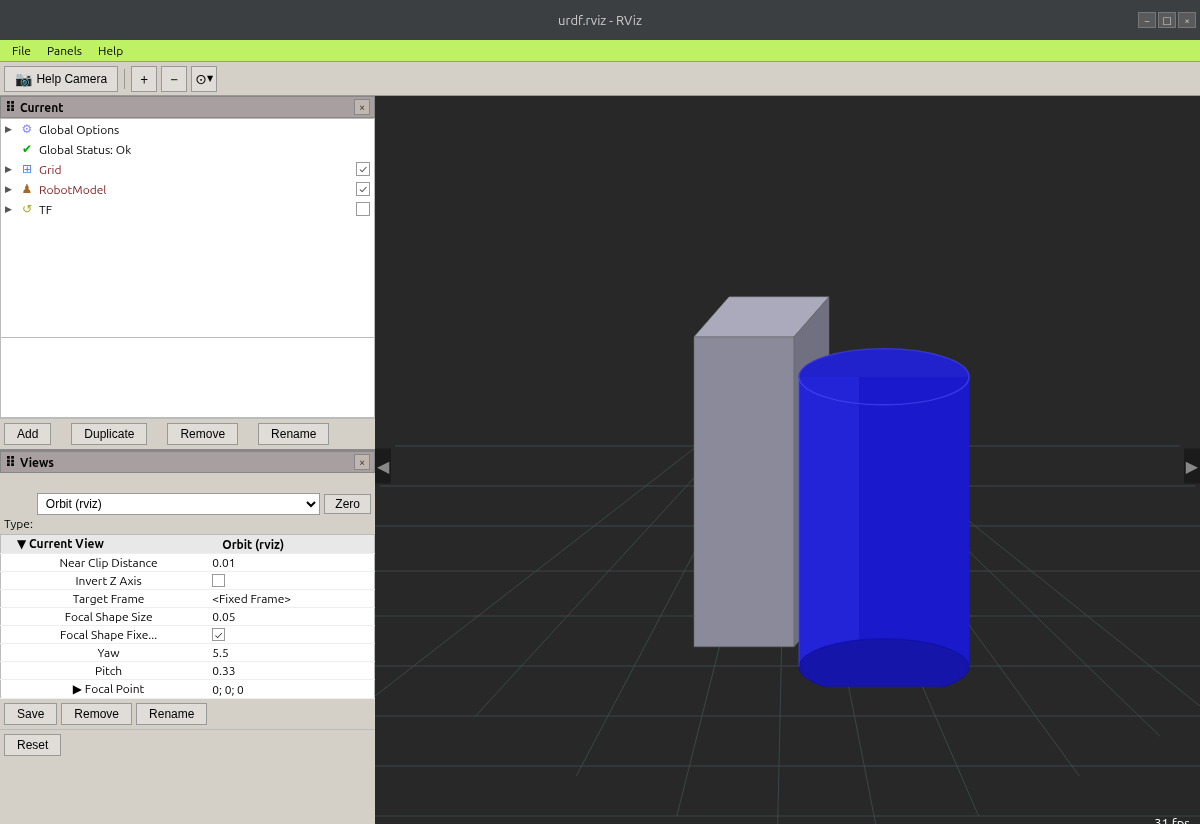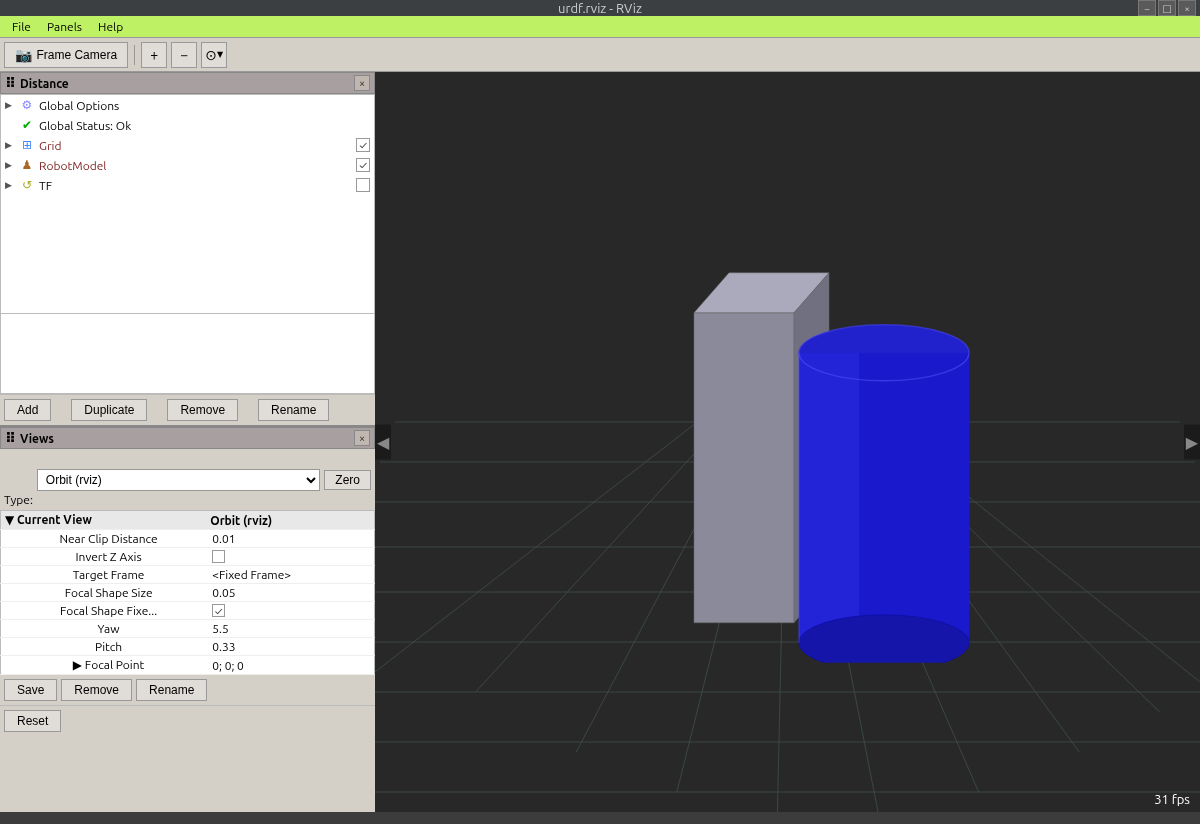--- a/index.html
+++ b/index.html
@@ -9,21 +9,21 @@
     .title-bar {
       background: #3c3f41;
       color: #ccc;
       text-align: center;
       padding: 4px 0;
       font-size: 13px;
       display: flex;
       align-items: center;
       justify-content: center;
       position: relative;
-      height: 16px;
+      height: 40px;
     }
     .title-bar-controls {
       position: absolute;
       right: 4px;
       top: 50%;
       transform: translateY(-50%);
       display: flex;
       gap: 2px;
     }
     .title-bar-btn {
@@ -246,21 +246,21 @@
       padding: 2px 6px;
       border-bottom: 1px solid #eee;
       font-size: 12px;
     }
     .views-table td:first-child { width: 55%; }
     .views-table td:last-child { width: 45%; }
     .views-section-header {
       background: #e8e8e8;
       font-weight: bold;
     }
-    .views-section-header td { padding: 2px 4px; }
+    .views-section-header td { padding: 2px 16px; }
     .views-indent { padding-left: 16px !important; text-align: center; }
 
     
     .views-btn-bar {
       display: flex;
       gap: 4px;
       padding: 4px;
       background: #d4d0c8;
     }
 
@@ -346,40 +346,40 @@
 
 <div class="menu-bar">
   <span class="menu-item">File</span>
   <span class="menu-item">Panels</span>
   <span class="menu-item">Help</span>
 </div>
 
 <div class="toolbar">
   <button class="toolbar-btn">
     <span style="font-size:14px;">📷</span>
-    <span>Frame Camera</span>
+    <span>Help Camera</span>
   </button>
   <div class="toolbar-separator"></div>
   <div class="toolbar-icon-btn">+</div>
   <div class="toolbar-icon-btn">−</div>
   <div class="toolbar-icon-btn">
     <span>⊙</span>
     <span style="font-size:8px;">▼</span>
   </div>
 </div>
 
 <div class="main-layout">
 
   <div class="left-panel">
 
     <div>
       <div class="panel-header">
         <div class="panel-title">
           <span style="font-size:14px;">⠿</span>
-          <span>Distance</span>
+          <span>Current</span>
         </div>
         <div class="panel-close-btn">×</div>
       </div>
 
       <div class="displays-tree">
 
         <div class="tree-item">
           <span class="tree-expand collapse-arrow">▶</span>
           <span class="tree-icon icon-gear">⚙</span>
           <span class="tree-label">Global Options</span>

